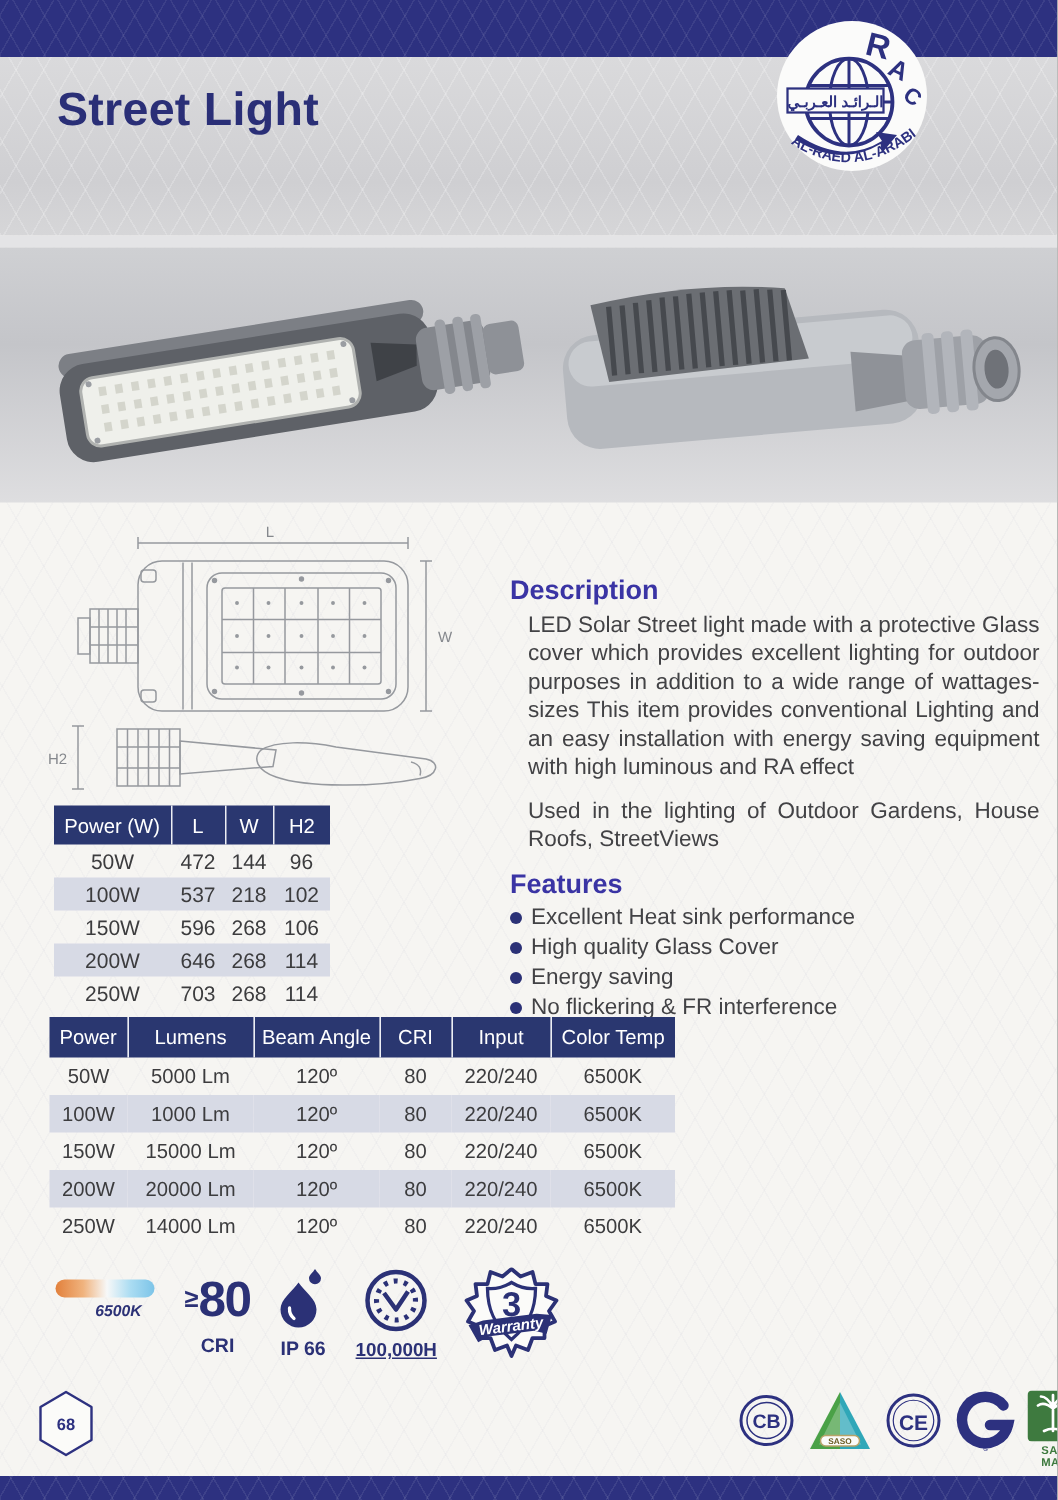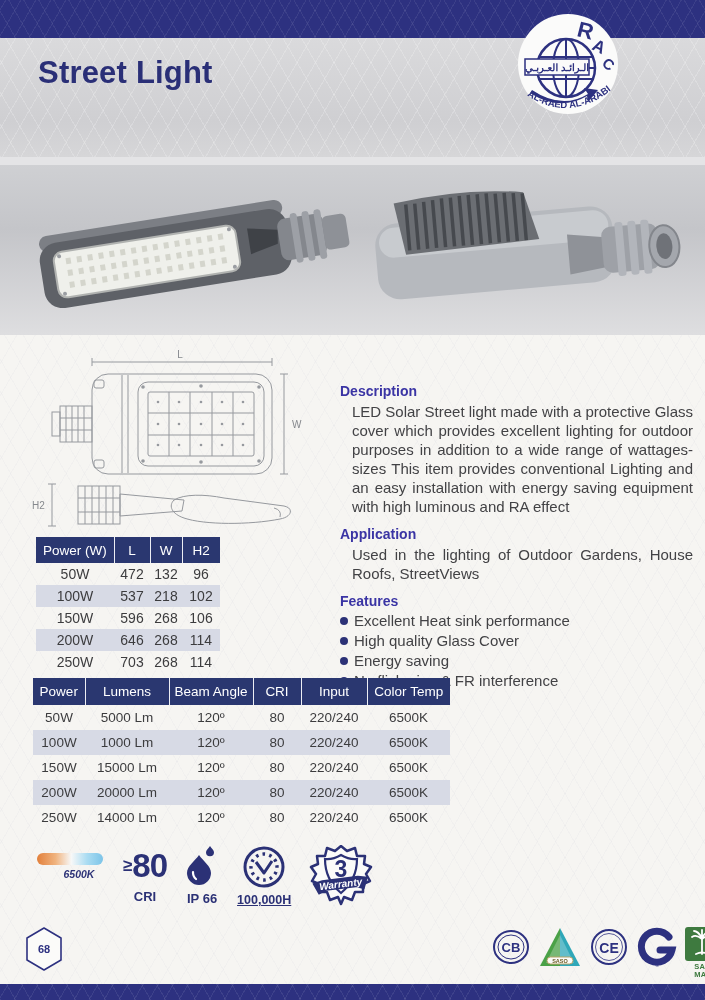--- a/index.html
+++ b/index.html
@@ -25,21 +25,21 @@
   .logo{position:absolute;left:516px;top:10px;width:104px;height:118px;}
   
   .photo-band{position:absolute;top:165px;left:0;width:705px;height:170px;
         background:linear-gradient(180deg,#cfd0d3 0%,#c4c5c9 38%,#dedee0 100%);}
   .photo-left{position:absolute;left:28px;top:172px;}
   .photo-right{position:absolute;left:368px;top:178px;}
   
   .drawing{position:absolute;left:22px;top:348px;}
   
   .infocol{position:absolute;left:340px;top:383px;width:353px;}
-  .sec-head{font-size:14px;font-weight:700;color:#3a34a4;margin:0 0 3px 0;}
+  .sec-head{font-size:18px;font-weight:700;color:#3a34a4;margin:0 0 3px 0;}
   .sec-body{font-size:15px;line-height:19px;color:#424245;text-align:justify;margin:0 0 10px 12px;}
   .feat-list{margin:2px 0 0 0;padding:0;list-style:none;}
   .feat-item{display:flex;align-items:baseline;font-size:15px;line-height:17px;color:#424245;margin:0 0 3px 0;}
   .feat-dot{width:8px;height:8px;border-radius:50%;background:#2b3176;margin-right:6px;flex:0 0 8px;align-self:center;}
   
   table{border-collapse:collapse;}
   .dims-table{position:absolute;left:36px;top:537px;width:184px;table-layout:fixed;}
   .dims-table th{background:#2a3770;color:#fff;font-size:13.5px;font-weight:400;height:24px;
         border-left:1px solid #eceef4;margin-top:32px;}
   .dims-table th:first-child{border-left:none;}
@@ -208,21 +208,20 @@
     <g fill="#85888d" font-size="10">
       <text x="158" y="10" text-anchor="middle">L</text>
       <text x="270" y="80">W</text>
       <text x="10" y="161">H2</text>
     </g>
   </svg>
 
   <div class="infocol">
     <div class="sec-head">Description</div>
     <p class="sec-body">LED Solar Street light made with a protective Glass cover which provides excellent lighting for outdoor purposes in addition to a wide range of wattages- sizes This item provides conventional Lighting and an easy installation with energy saving equipment with high luminous and RA effect</p>
-    <div class="sec-head">Application</div>
     <p class="sec-body">Used in the lighting of Outdoor Gardens, House Roofs, StreetViews</p>
     <div class="sec-head">Features</div>
     <ul class="feat-list">
       <li class="feat-item">
           <span class="feat-dot"></span>
           <span>Excellent Heat sink performance</span>
         </li>
       <li class="feat-item">
           <span class="feat-dot"></span>
           <span>High quality Glass Cover</span>
@@ -248,21 +247,21 @@
     <tbody>
         <tr>
       <th>Power (W)</th>
       <th>L</th>
       <th>W</th>
       <th>H2</th>
     </tr>
     <tr>
       <td>50W</td>
           <td>472</td>
-          <td>132</td>
+          <td>144</td>
           <td>96</td>
     </tr>
     <tr class="stripe">
       <td>100W</td>
           <td>537</td>
           <td>218</td>
           <td>102</td>
     </tr>
     <tr>
       <td>150W</td>

